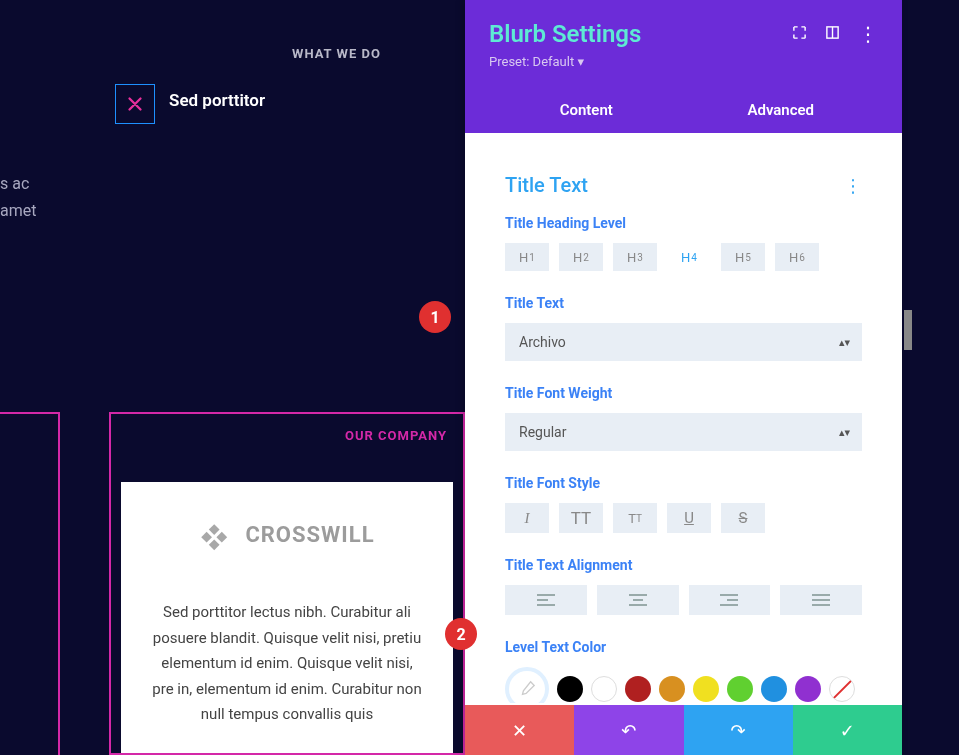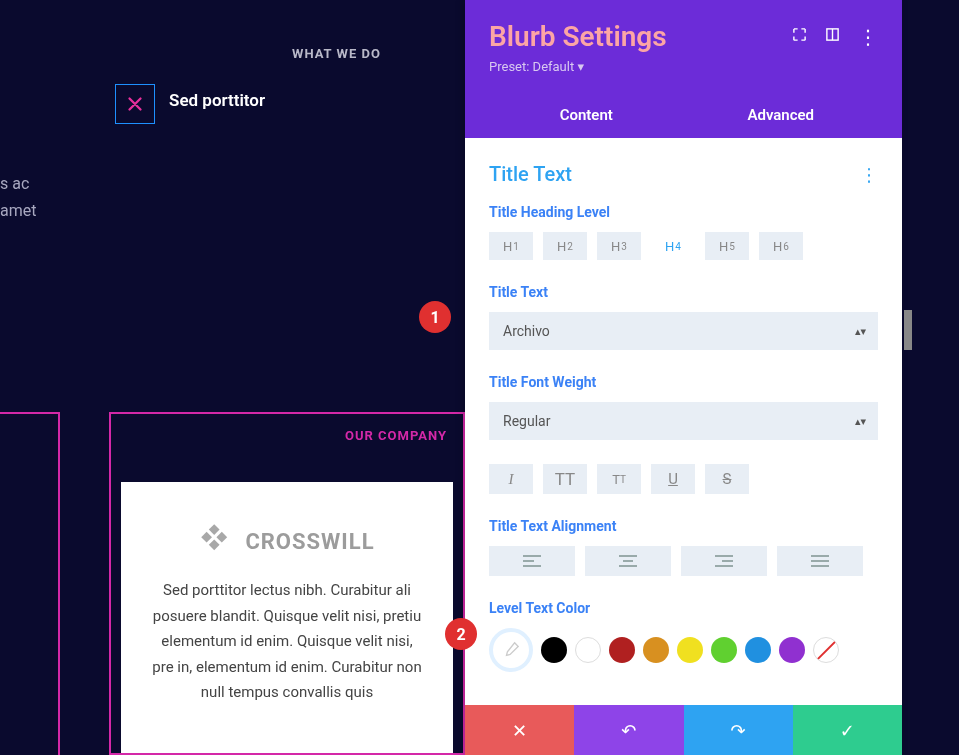--- a/index.html
+++ b/index.html
@@ -7,35 +7,35 @@
 .bg-content{position:absolute;top:0;left:0;right:0;bottom:0}
 .what-we-do{color:#b8b8c8;font-size:13px;font-weight:700;letter-spacing:1px;position:absolute;top:46px;left:292px}
 .blurb{position:absolute;top:84px;left:115px;display:flex;align-items:flex-start;gap:14px}
 .blurb-icon{width:40px;height:40px;border:1px solid #1e90ff;display:flex;align-items:center;justify-content:center}
 .blurb-icon svg{width:22px;height:22px}
 .blurb-title{color:#fff;font-weight:600;font-size:17px;margin-top:6px}
 .left-text{position:absolute;top:170px;left:0;color:#a8a8c0;font-size:16px;line-height:1.7}
 .company-box{position:absolute;top:412px;left:109px;right:494px;bottom:0;border:2px solid #d428a8}
 .company-inner{position:absolute;top:68px;left:10px;right:10px;bottom:0;background:#fff;padding:40px 30px 0;text-align:center}
 .company-label{color:#d428a8;font-size:13px;font-weight:700;letter-spacing:1px;position:absolute;top:14px;right:16px}
-.logo{display:flex;align-items:center;justify-content:center;gap:8px;margin-bottom:18px}
+.logo{display:flex;align-items:flex-start;justify-content:center;gap:8px;margin-bottom:40px}
 .logo-text{color:#9c9c9c;font-size:22px;font-weight:700;letter-spacing:1px}
 .company-text{color:#444;font-size:15px;line-height:1.7}
 .vline{position:absolute;top:412px;left:0;width:60px;height:343px;border-top:2px solid #d428a8;border-right:2px solid #d428a8}
 .panel{position:absolute;top:0;right:57px;width:437px;height:755px;background:#fff;box-shadow:-2px 0 8px rgba(0,0,0,.2)}
 .panel-header{background:#6c2cd8;padding:20px 24px 0}
 .panel-title-row{display:flex;align-items:center;justify-content:space-between}
-.panel-title{color:#fca5a5;font-size:28px;font-weight:600}
+.panel-title{color:#5eead4;font-size:24px;font-weight:600}
 .panel-icons{display:flex;gap:18px;align-items:center}
 .panel-icons span{color:#fff;cursor:pointer}
 .preset{color:#d8c8f0;font-size:13px;margin-top:6px;cursor:pointer}
 .tabs{display:flex;margin-top:18px}
 .tab{flex:1;color:#fff;text-align:center;padding:14px 0;font-size:15px;font-weight:600;cursor:pointer}
 .tab.active{background:#8e44e8}
-.panel-body{padding:24px;height:570px;overflow-y:auto}
+.panel-body{padding:40px;height:570px;overflow-y:auto}
 .section-title-row{display:flex;justify-content:space-between;align-items:center;margin-bottom:18px}
 .section-title{color:#2ea3f2;font-size:20px;font-weight:500}
 .section-menu{color:#2ea3f2;font-size:18px;cursor:pointer}
 .field-label{color:#3b82f6;font-size:14px;font-weight:700;margin-bottom:12px}
 .field{margin-bottom:24px}
 .heading-btns{display:flex;gap:10px}
 .h-btn{width:44px;height:28px;background:#e8eef5;border:none;color:#888;font-size:13px;cursor:pointer;display:flex;align-items:center;justify-content:center}
 .h-btn.active{color:#2ea3f2;background:#fff}
 .h-btn span{font-size:10px;margin-left:1px}
 .select-box{position:relative;background:#e8eef5;padding:11px 14px;font-size:14px;color:#555;cursor:pointer}
@@ -143,20 +143,21 @@
 
     <div class="field">
       <div class="field-label">Title Font Weight</div>
       <div class="select-box">
         <span>Regular</span>
         <span class="select-arrows">▴▾</span>
       </div>
     </div>
 
     <div class="field">
+      <div class="field-label">Title Font Style</div>
       <div class="style-btns">
         <button class="style-btn" style="font-style:italic;font-family:serif">I</button>
         <button class="style-btn" style="font-size:17px">TT</button>
         <button class="style-btn">
             <span style="font-size:13px">T</span>
             <span style="font-size:10px">T</span>
           </button>
         <button class="style-btn" style="text-decoration:underline">U</button>
         <button class="style-btn" style="text-decoration:line-through">S</button>
       </div>

